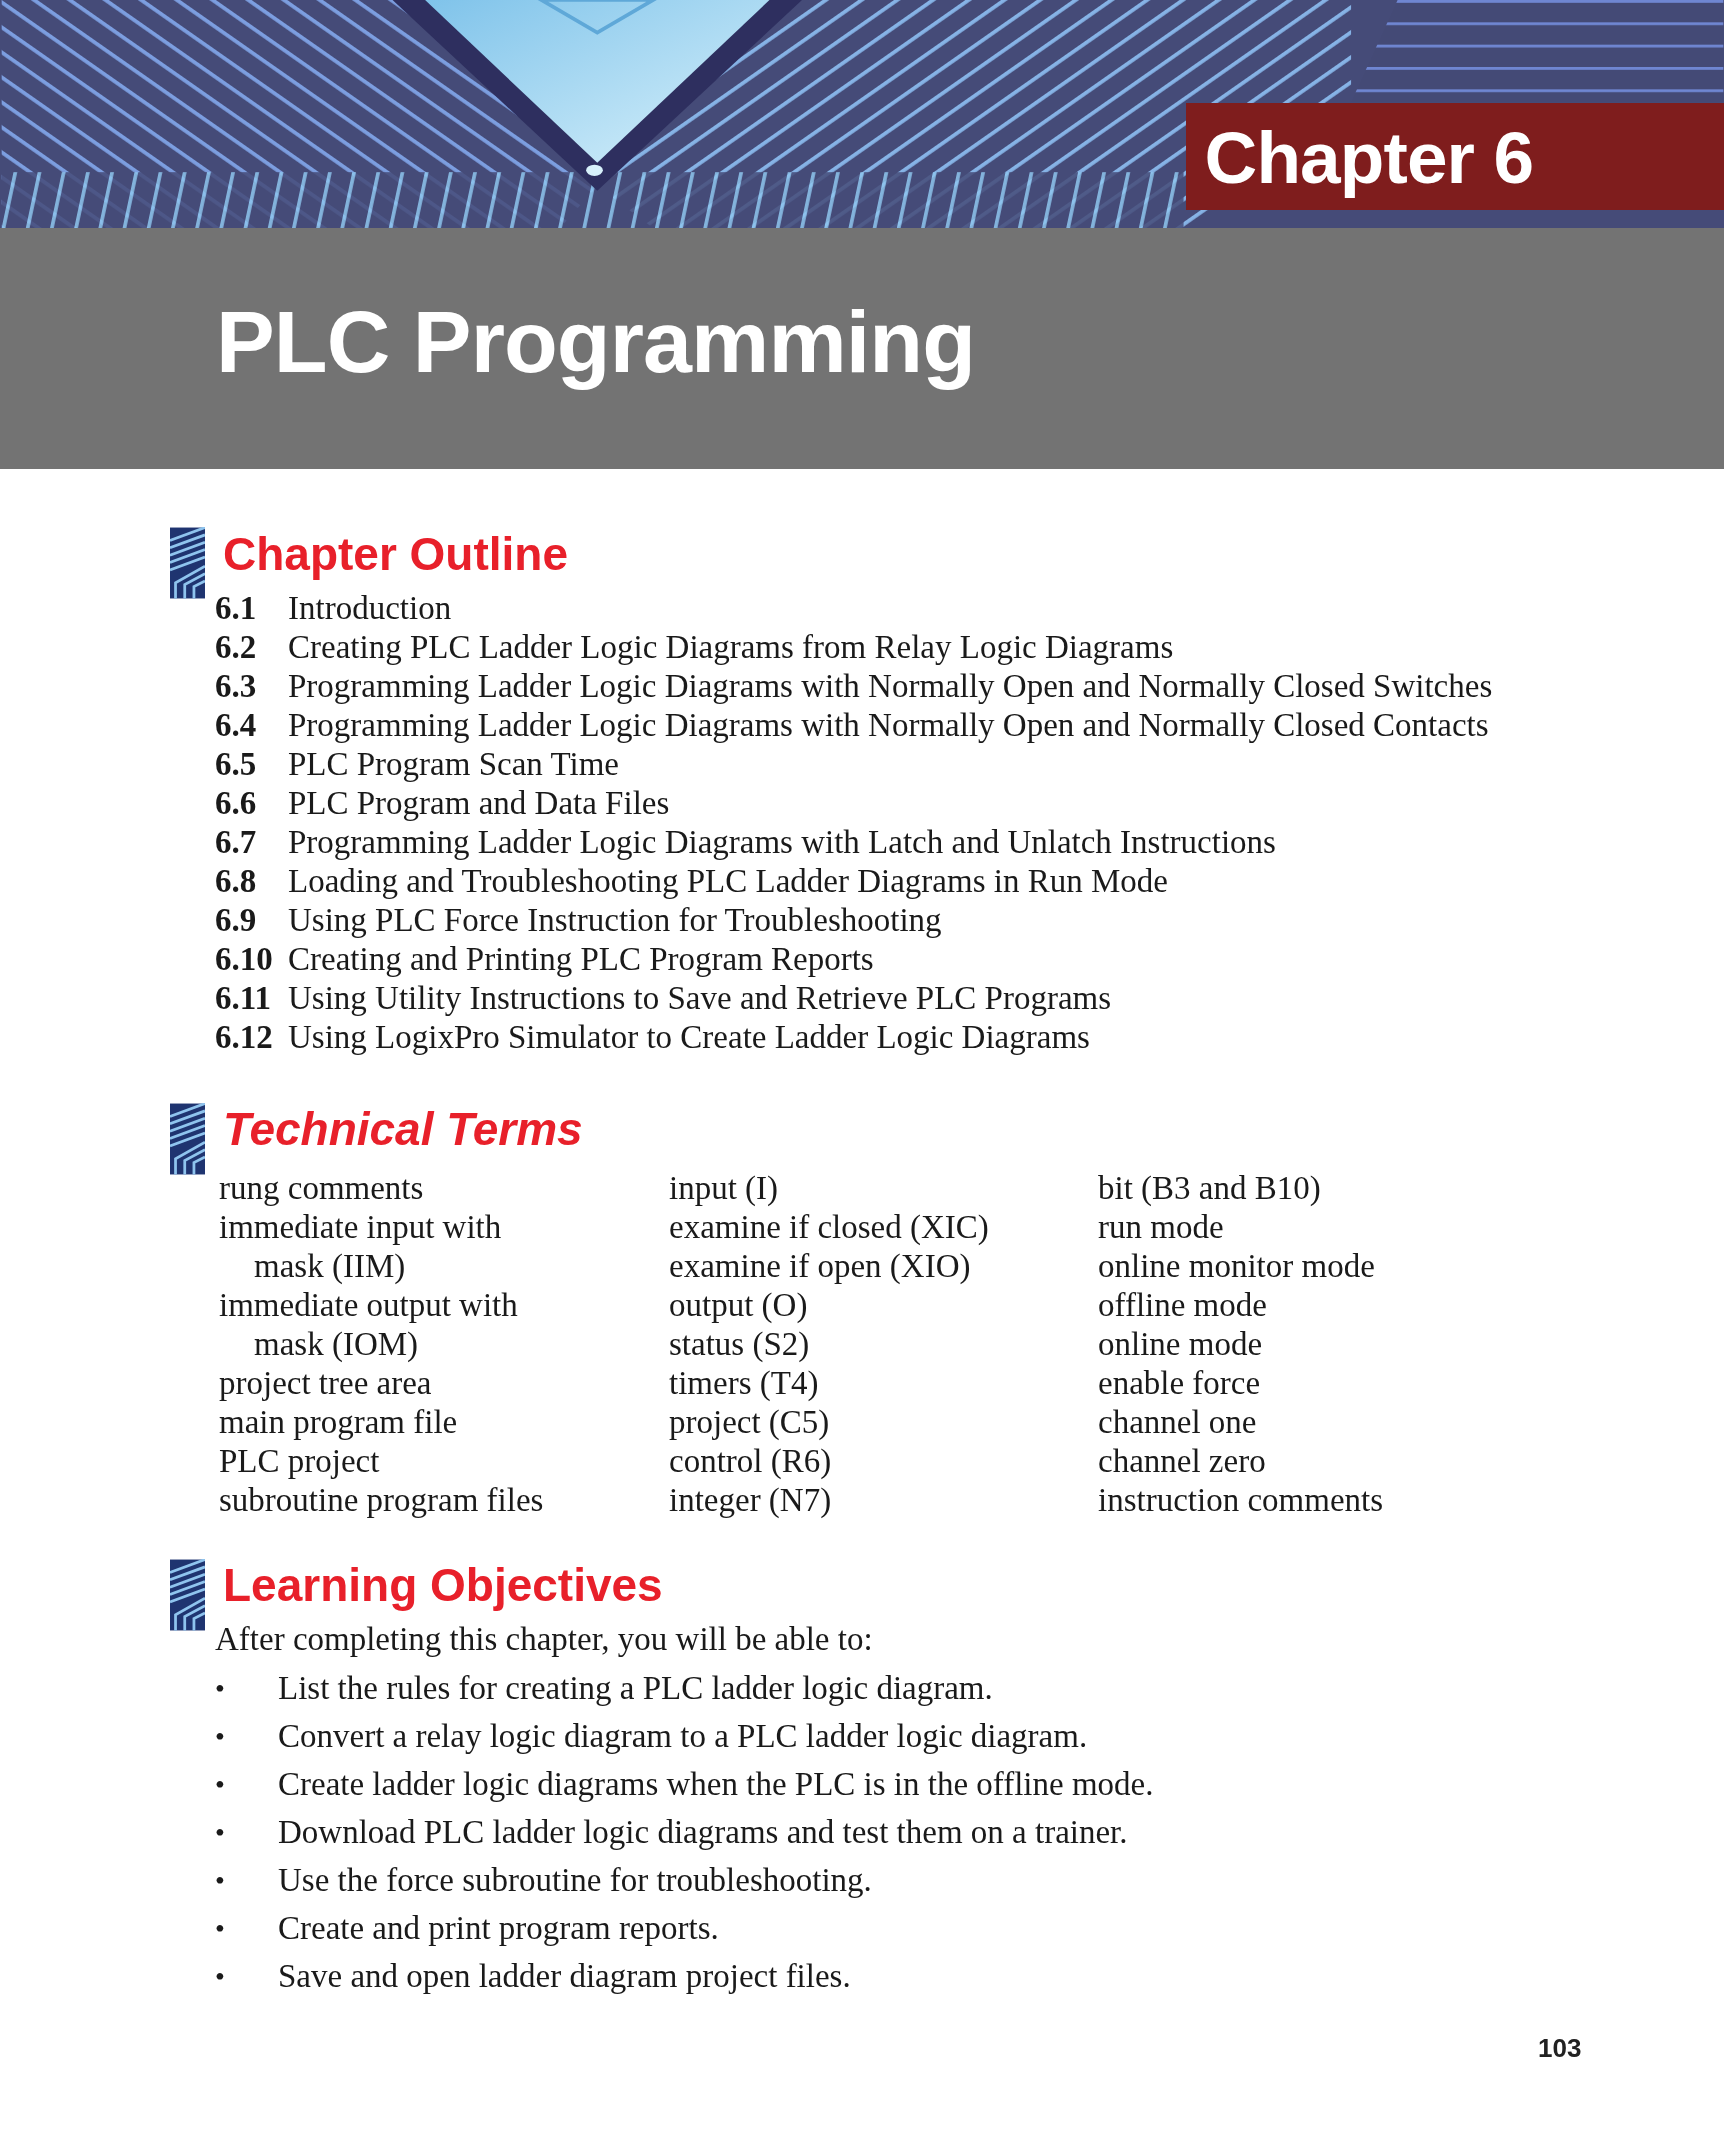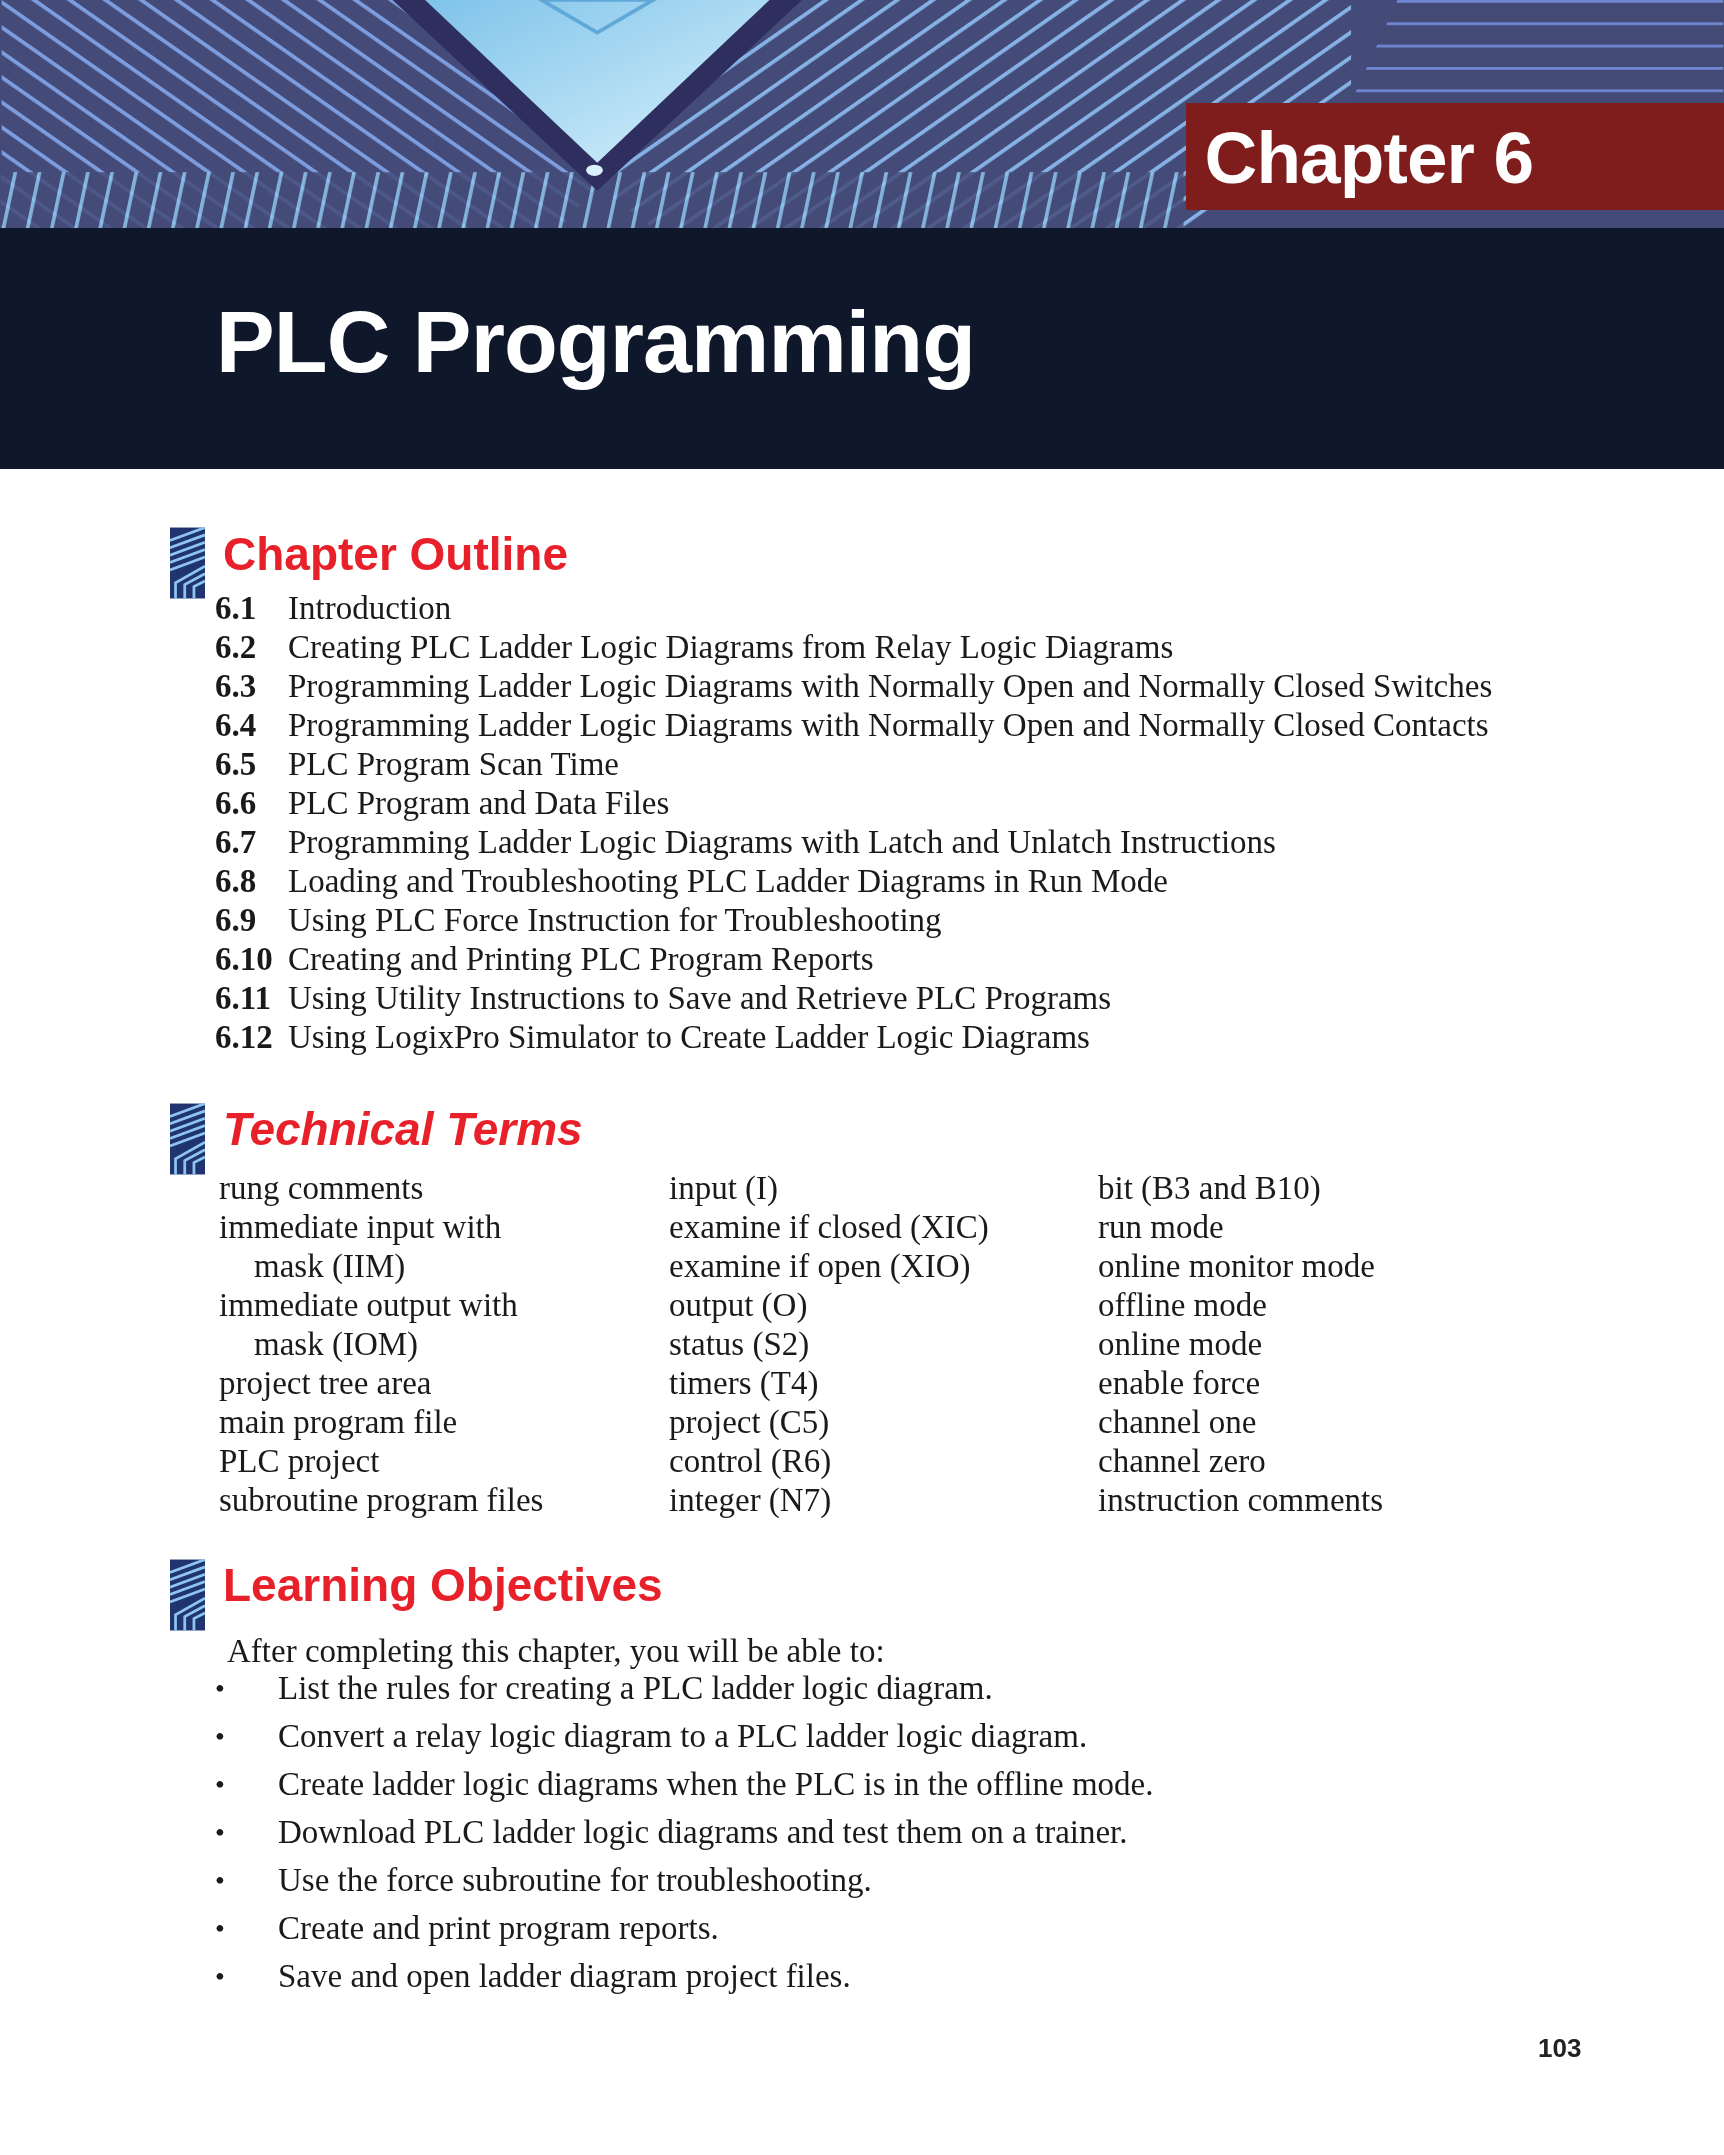--- a/index.html
+++ b/index.html
@@ -1,37 +1,37 @@
 <!DOCTYPE html>
 <html style="font-size:15px"><head>
 <meta charset="utf-8">
 <style>
   html, body { margin:0; padding:0; background:#ffffff; }
   body { width:1725px; height:2155px; position:relative; overflow:hidden; }
   .header-art { position:absolute; left:0; top:0; width:1725px; height:228px; overflow:hidden; background:#454b78; }
   .header-art svg { position:absolute; left:0; top:0; }
   .chapter-box { position:absolute; left:1186px; top:103px; width:539px; height:107px; background:#7f1d1d;padding-left:19px; }
   .chapter-label { position:absolute; left:18.6px; top:7.5px; font-family:"Liberation Sans", sans-serif; font-weight:bold; font-size:73px; line-height:93px; color:#ffffff; letter-spacing:-0.9px; }
-  .title-band { position:absolute; left:0; top:228px; width:1725px; height:241px; background:#0f172a; }
+  .title-band { position:absolute; left:0; top:228px; width:1725px; height:241px; background:#737373; }
   .chapter-title { position:absolute; left:216px; top:62px; font-family:"Liberation Sans", sans-serif; font-weight:bold; font-size:88px; line-height:103px; color:#ffffff; letter-spacing:-0.9px; }
 
   .section-icon { position:absolute; left:170px; width:35px; height:72px; }
   .section-heading { position:absolute; left:216px; font-family:"Liberation Sans", sans-serif; font-weight:bold; font-size:46px; line-height:52px; color:#e8202a; margin:7px; }
 
   .serif { font-family:"Liberation Serif", "DejaVu Serif", serif; color:#1a1a1a; font-size:33px; }
   .outline-list { position:absolute; left:215px; top:589px; margin:0; padding:0; list-style:none; }
   .outline-item { height:39px; line-height:39px; white-space:nowrap; }
   .outline-num { display:inline-block; width:73px; font-weight:bold; }
   .outline-item.wide .outline-num { width:73px; }
 
   .terms-col { position:absolute; top:1165px; margin:4px; padding:0; list-style:none; }
   .term { height:39px; line-height:39px; white-space:nowrap; }
   .term.indent { padding-left:35px; }
 
-  .objectives-intro { position:absolute; left:215px; top:1620px; line-height:39px; margin:12px; white-space:nowrap; }
+  .objectives-intro { position:absolute; left:215px; top:1620px; line-height:39px; margin:0; white-space:nowrap; }
   .objectives-list { position:absolute; left:215px; top:1669px; margin:0; padding:0; list-style:none; }
   .objective { height:48px; line-height:39px; white-space:nowrap; position:relative; padding-left:63px; }
   .bullet { position:absolute; left:0; top:0; font-size:28px; }
 
   .page-number { position:absolute; left:1538px; top:2033px; font-family:"Liberation Sans", sans-serif; font-weight:bold; font-size:26px; color:#222; }
 </style>
 </head>
 <body>
 
 <div class="header-art">

